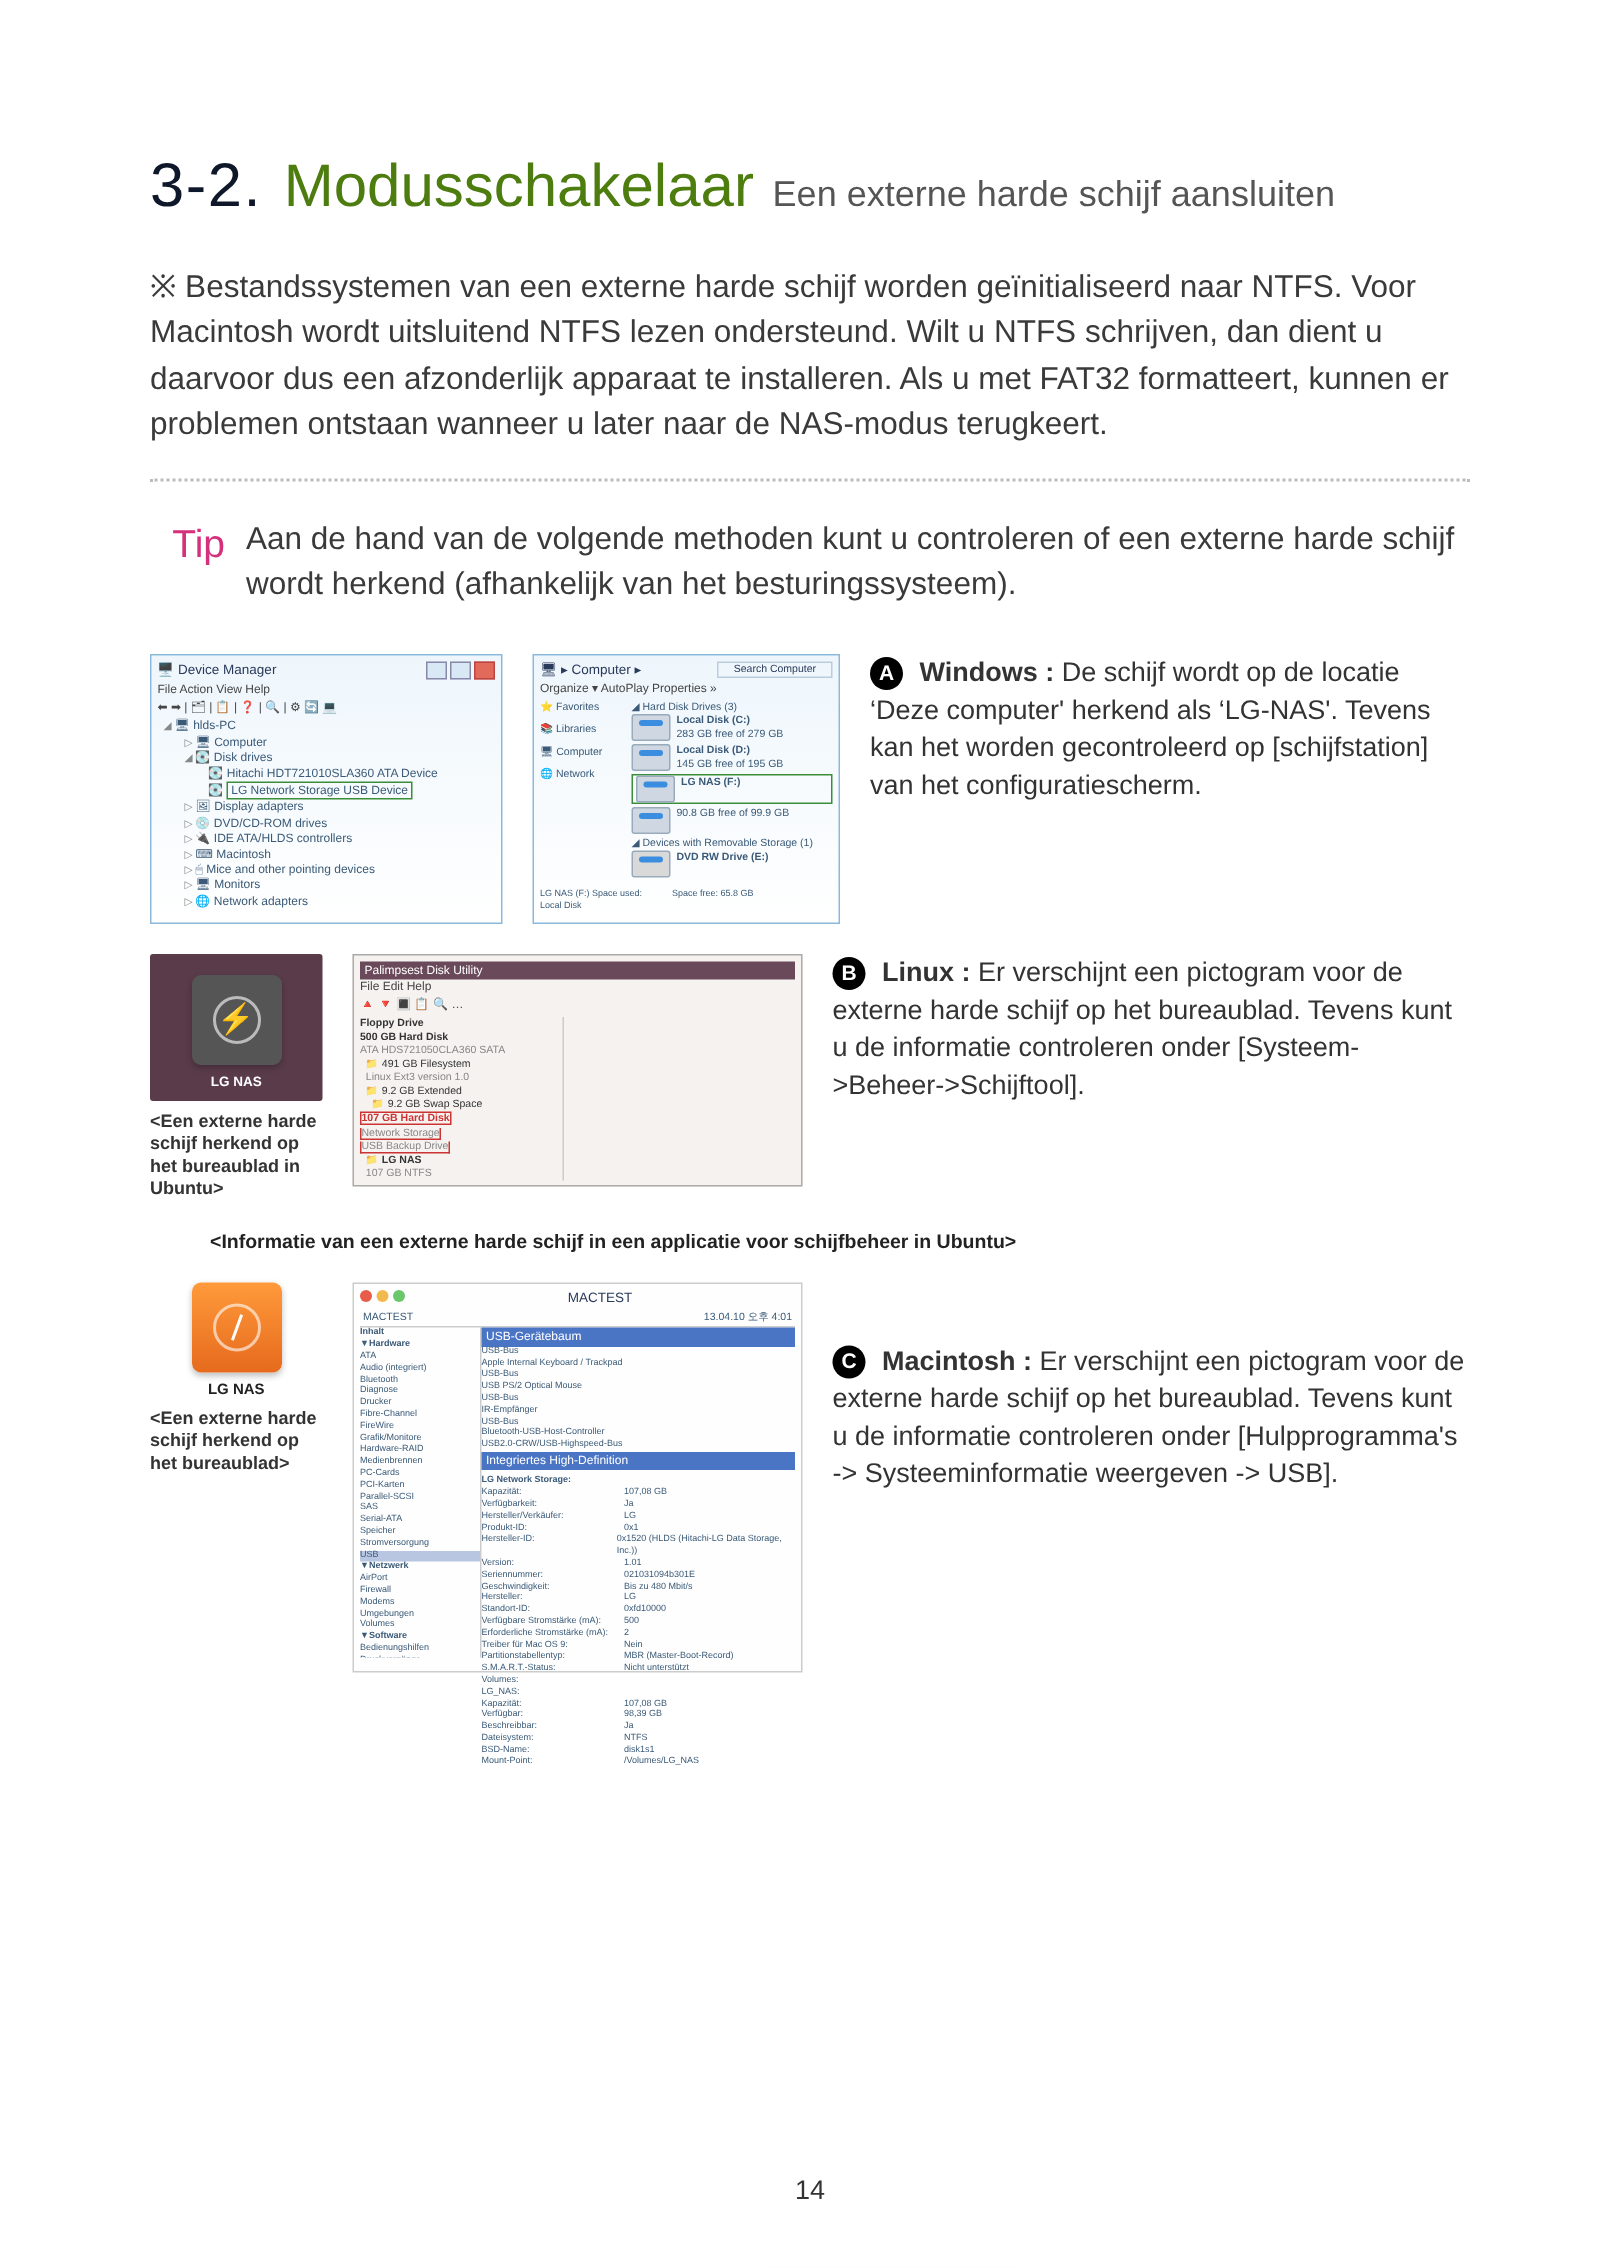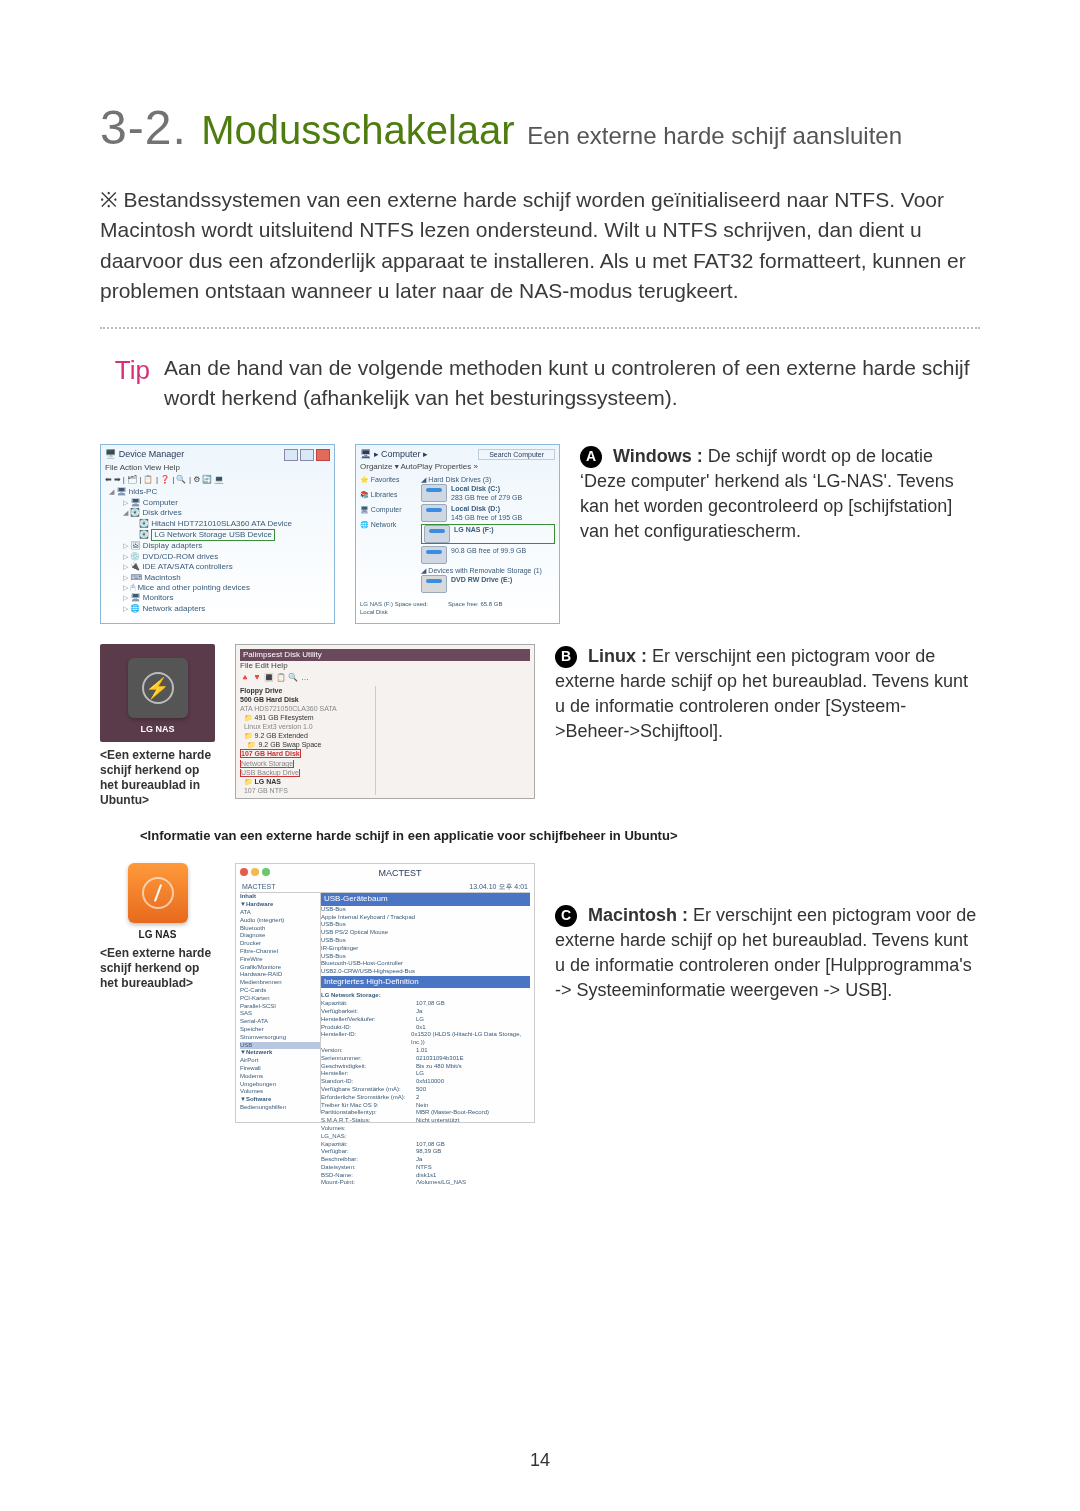--- a/index.html
+++ b/index.html
@@ -15,22 +15,22 @@
   background: #fff;
   box-sizing: border-box;
   padding: 100px 100px 60px 100px;
   position: relative;
   color: #333;
 }
 .heading {
   margin-bottom: 30px;
 }
 .section-num {
-  color: #737373;
-  font-size: 48px;
+  color: #0f172a;
+  font-size: 41px;
   font-weight: 300;
   letter-spacing: 1px;
 }
 .section-title {
   font-size: 40px;
   color: #4d7c0f;
   font-weight: 400;
   margin-left: 10px;
 }
 .section-sub {
@@ -235,21 +235,21 @@
       </div>
       <div class="shot-menu">File   Action   View   Help</div>
       <div class="shot-menu">⬅ ➡ | 🗂 | 📋 | ❓ | 🔍 | ⚙ 🔄 💻</div>
       <div class="tree-item"><span class="tri">◢</span>🖥 <span>hlds-PC</span></div>
       <div class="tree-indent1"><span class="tri">▷</span>🖥 <span>Computer</span></div>
       <div class="tree-indent1"><span class="tri">◢</span>💽 <span>Disk drives</span></div>
       <div class="tree-indent2">💽 <span>Hitachi HDT721010SLA360 ATA Device</span></div>
       <div class="tree-indent2">💽 <span class="hl-box">LG Network Storage USB Device</span></div>
       <div class="tree-indent1"><span class="tri">▷</span>🖼 <span>Display adapters</span></div>
       <div class="tree-indent1"><span class="tri">▷</span>💿 <span>DVD/CD-ROM drives</span></div>
-      <div class="tree-indent1"><span class="tri">▷</span>🔌 <span>IDE ATA/SATA controllers</span></div>
+      <div class="tree-indent1"><span class="tri">▷</span>🔌 <span>IDE ATA/HLDS controllers</span></div>
       <div class="tree-indent1"><span class="tri">▷</span>⌨ <span>Macintosh</span></div>
       <div class="tree-indent1"><span class="tri">▷</span>🖱 <span>Mice and other pointing devices</span></div>
       <div class="tree-indent1"><span class="tri">▷</span>🖥 <span>Monitors</span></div>
       <div class="tree-indent1"><span class="tri">▷</span>🌐 <span>Network adapters</span></div>
     </div>
 
     <div class="shot" style="width:205px;height:180px;">
       <div class="shot-title-bar">
         <span>🖥 <span>▸ Computer ▸</span></span>
         <span style="border:1px solid #bcd;padding:0 10px;font-size:7px;">Search Computer</span>

